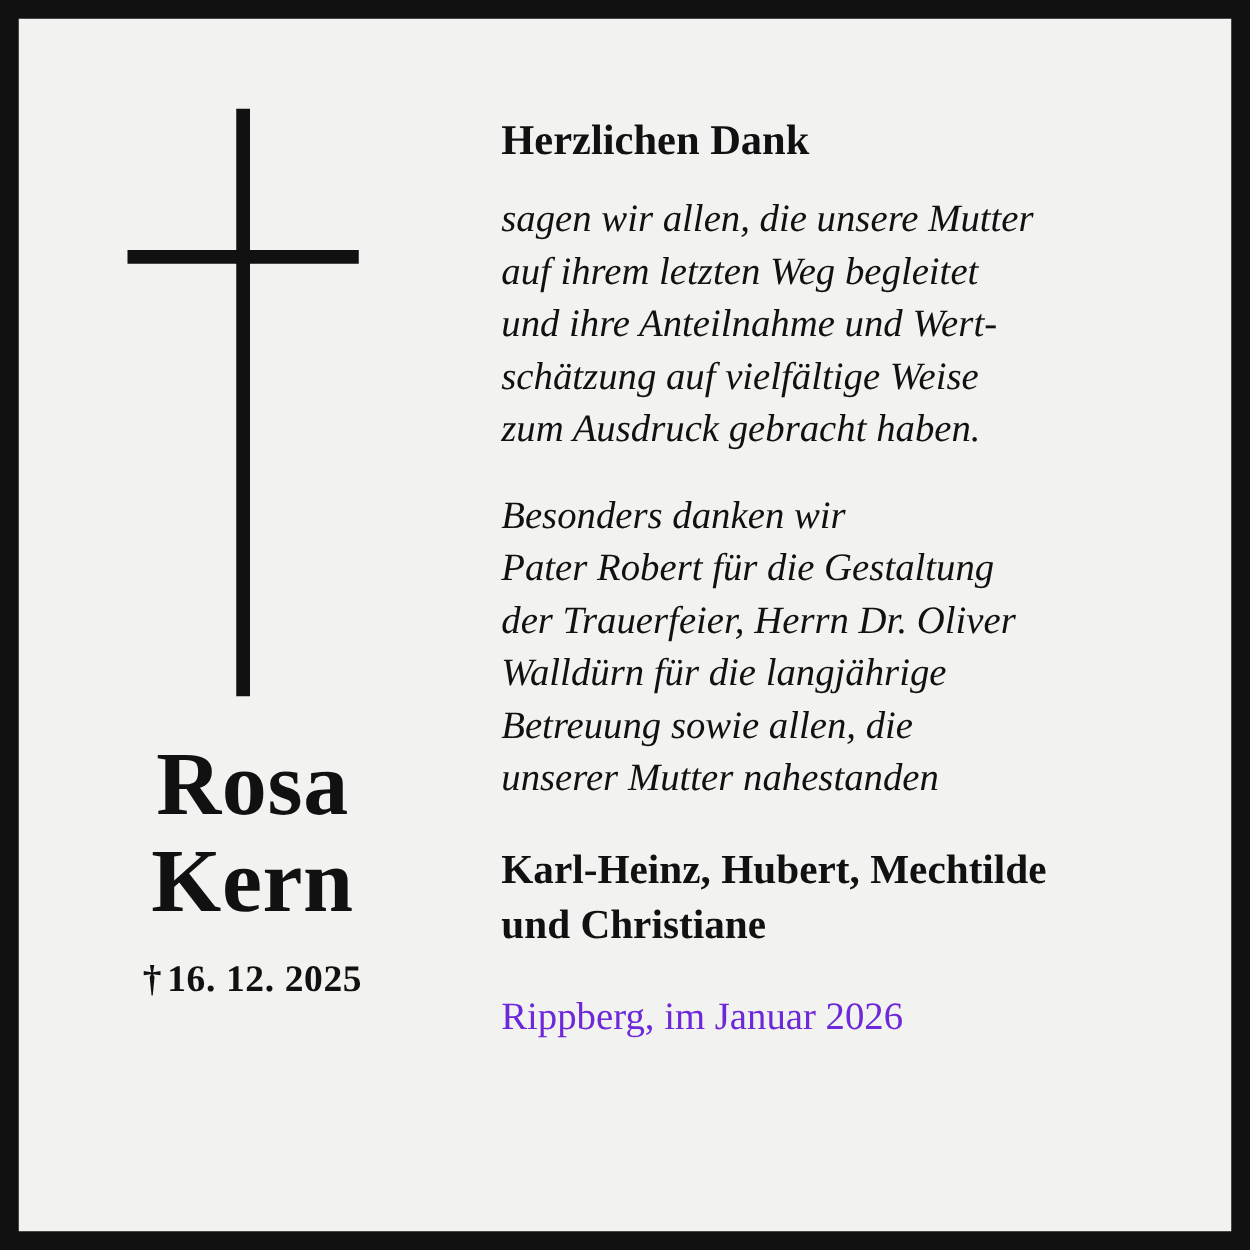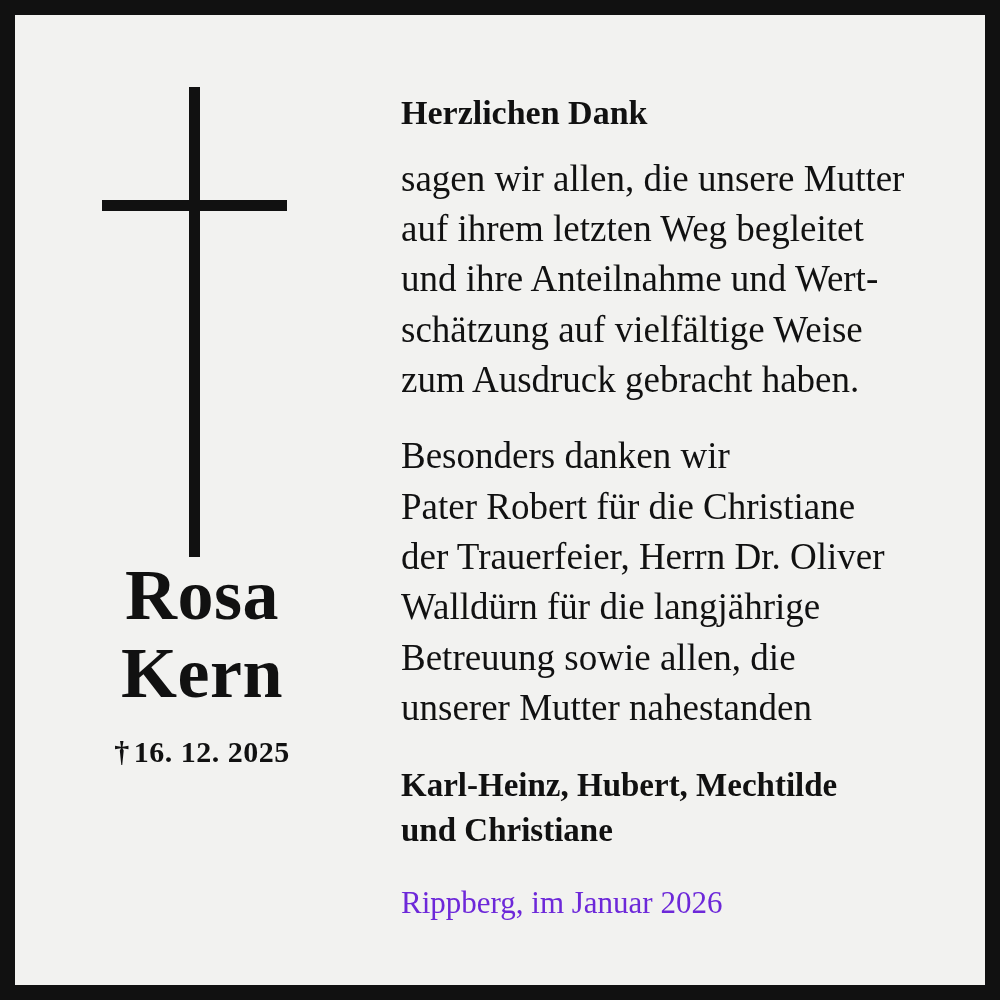--- a/index.html
+++ b/index.html
@@ -59,20 +59,21 @@
   .cross .hbar {
     position: absolute;
     left: 0px;
     top: 113px;
     width: 185px;
     height: 11px;
     background: #111111;
   }
 
   .deceased-name {
+    margin-top: 32px;
     text-align: center;
     font-family: "Liberation Serif", serif;
     font-weight: bold;
     font-size: 72px;
     line-height: 1.08;
     letter-spacing: 0.5px;
     color: #111111;
   }
   .deceased-name .line {
     display: block;
@@ -101,24 +102,25 @@
   .thanks-heading {
     font-family: "Liberation Serif", serif;
     font-weight: bold;
     font-size: 34px;
     line-height: 1.2;
     margin-bottom: 20px;
     color: #111111;
   }
   .para {
     font-family: "Liberation Serif", serif;
-    font-size: 37px;
+    font-size: 31px;
     line-height: 1.36;
     margin-bottom: 26px;
     color: #111111;
+    font-style: italic;
   }
   .para .line {
     display: block;
     white-space: nowrap;
   }
   .signers {
     font-family: "Liberation Serif", serif;
     font-weight: bold;
     font-size: 33px;
     line-height: 1.36;
@@ -168,21 +170,21 @@
       <div class="para">
         <span class="line">sagen wir allen, die unsere Mutter</span>
         <span class="line">auf ihrem letzten Weg begleitet</span>
         <span class="line">und ihre Anteilnahme und Wert-</span>
         <span class="line">schätzung auf vielfältige Weise</span>
         <span class="line">zum Ausdruck gebracht haben.</span>
       </div>
 
       <div class="para">
         <span class="line">Besonders danken wir</span>
-        <span class="line">Pater Robert für die Christiane</span>
+        <span class="line">Pater Robert für die Gestaltung</span>
         <span class="line">der Trauerfeier, Herrn Dr. Oliver</span>
         <span class="line">Walldürn für die langjährige</span>
         <span class="line">Betreuung sowie allen, die</span>
         <span class="line">unserer Mutter nahestanden</span>
       </div>
 
       <div class="signers">
         <span class="line">Karl-Heinz, Hubert, Mechtilde</span>
         <span class="line">und Christiane</span>
       </div>

